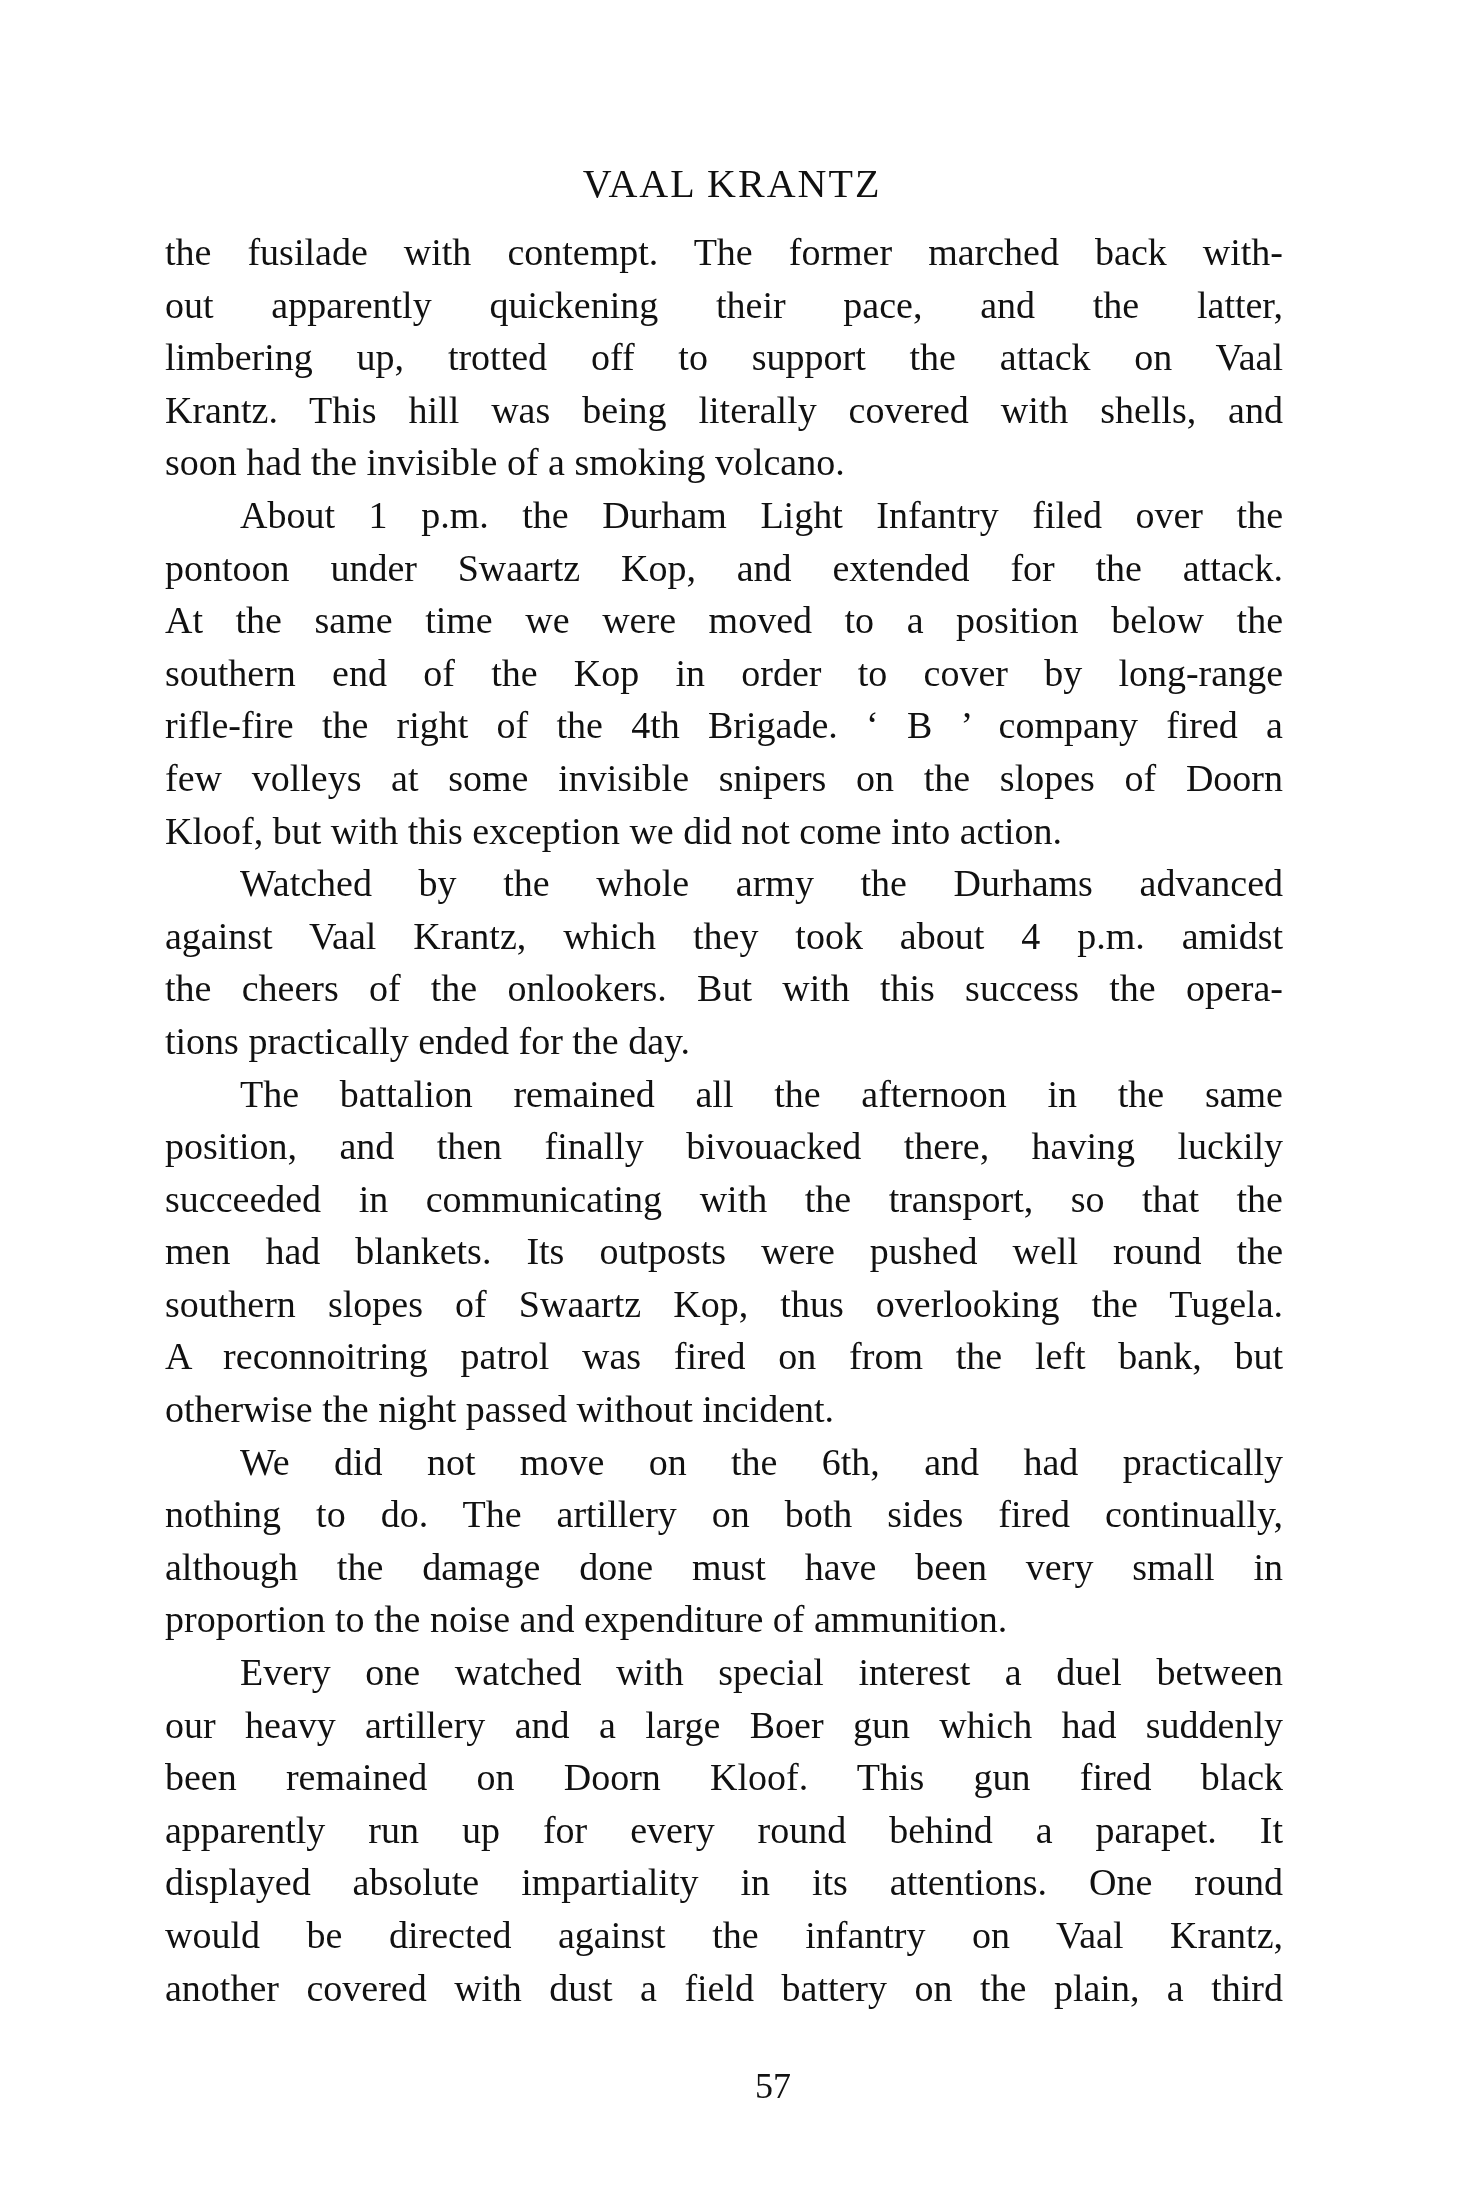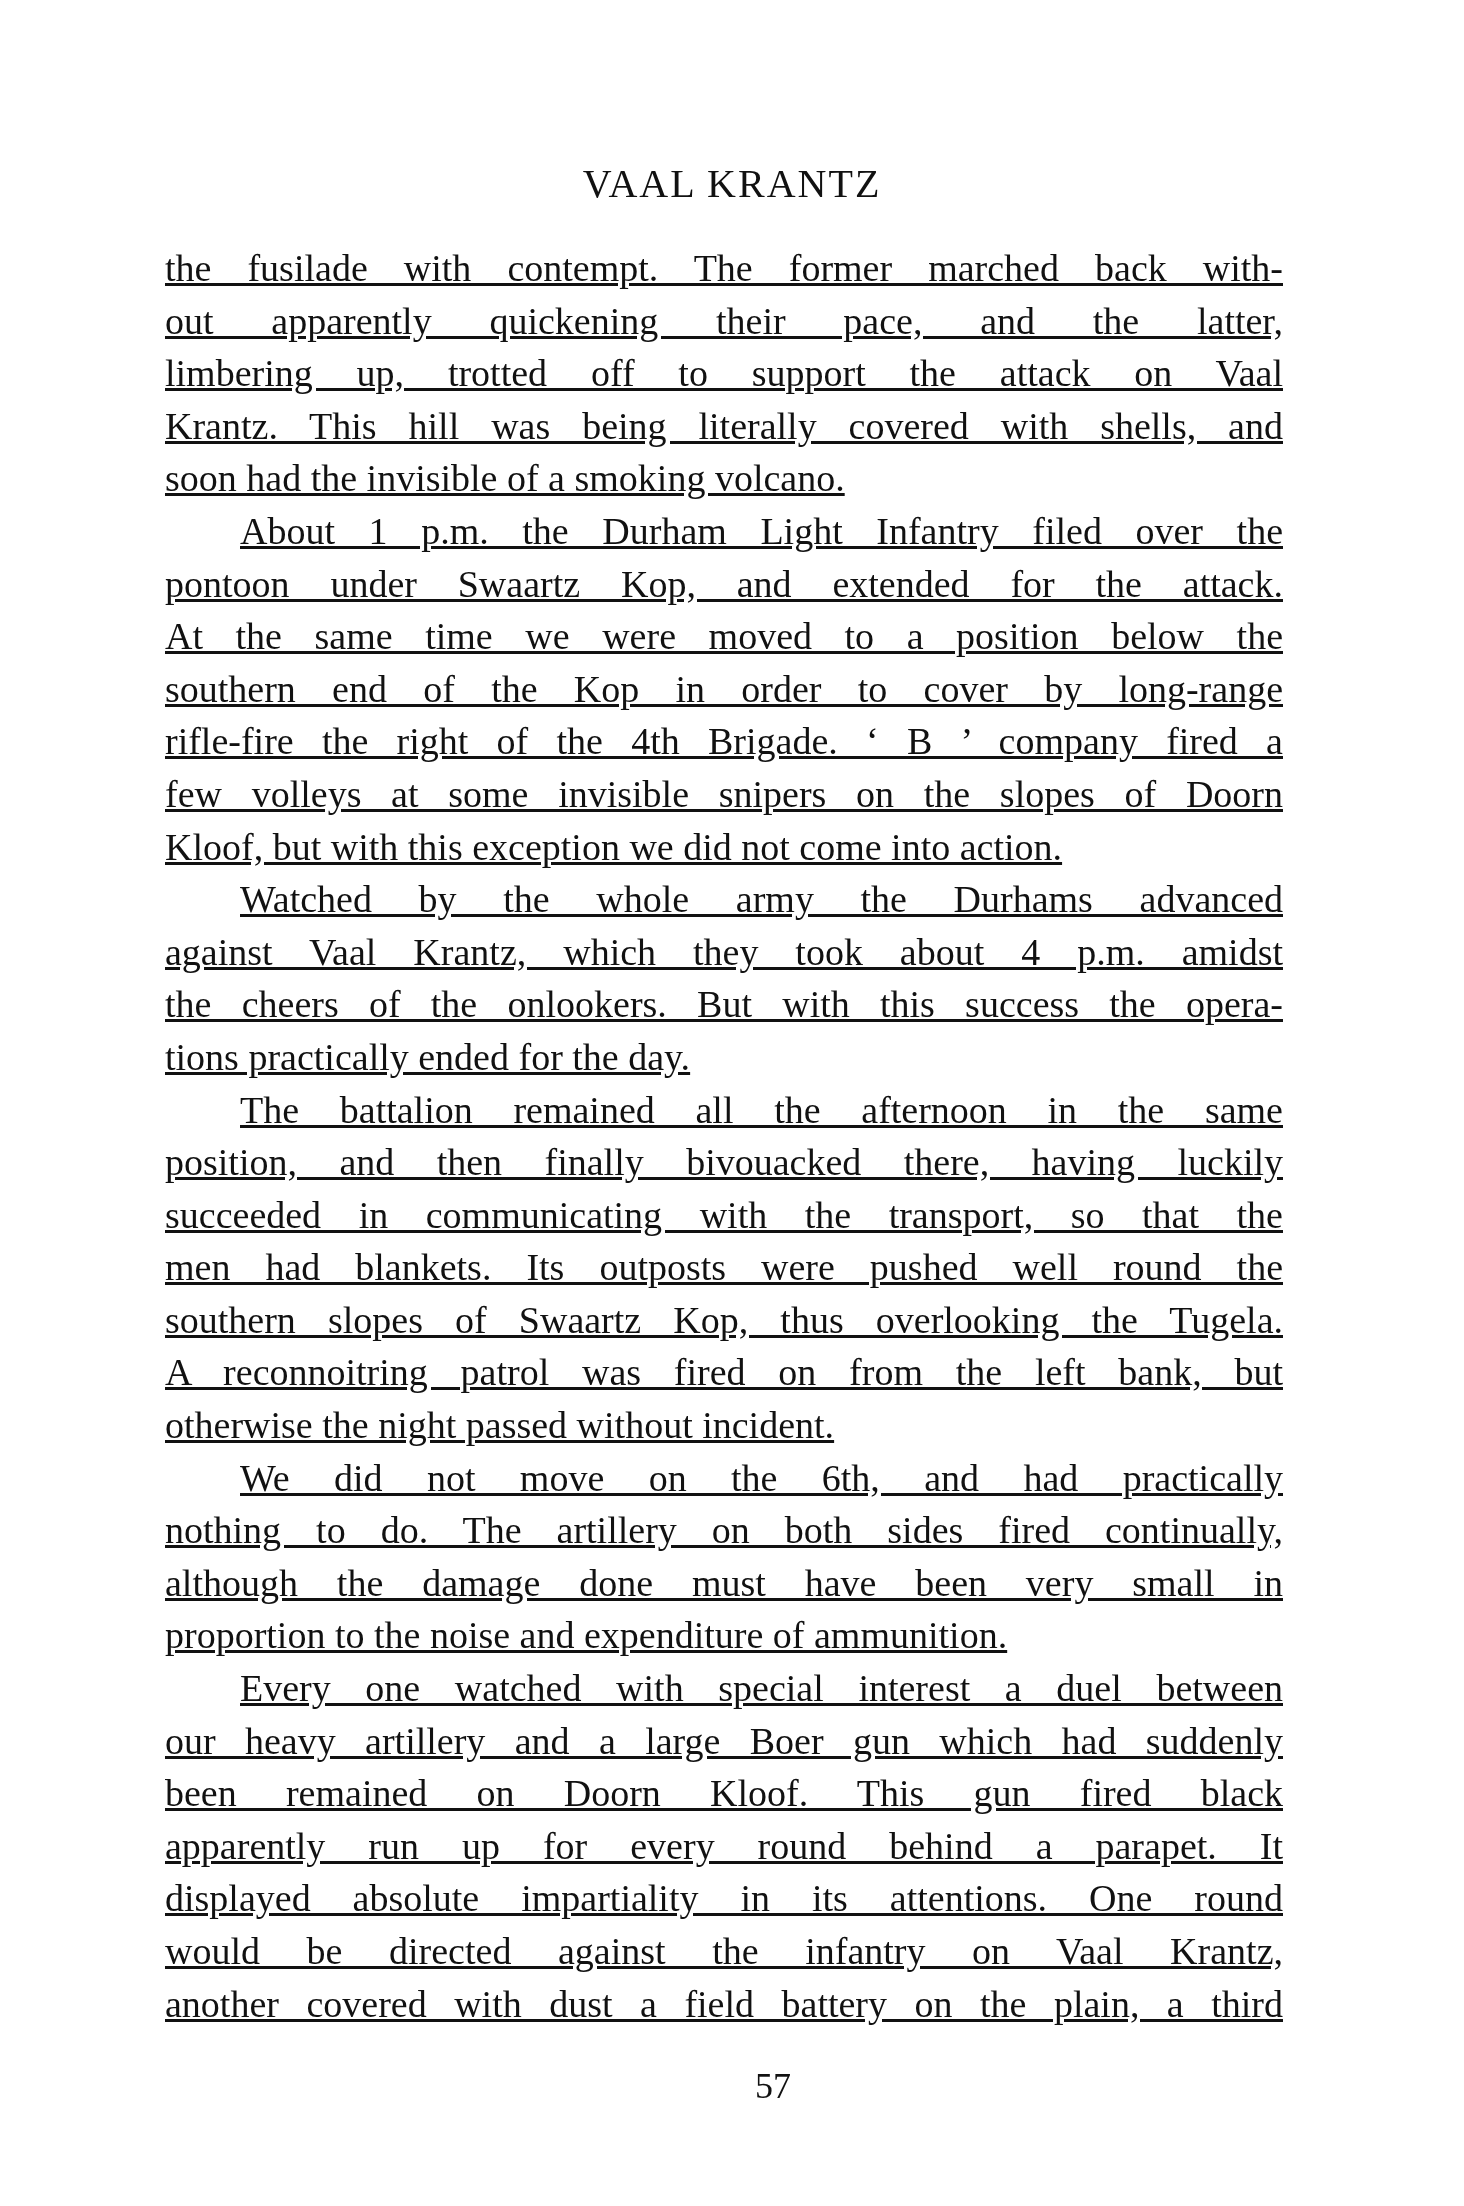--- a/index.html
+++ b/index.html
@@ -7,21 +7,21 @@
   .page {
     position: absolute; left: 0; top: 0; width: 1464px; height: 2206px;
     background: #ffffff; color: #111111;
     font-family: "Liberation Serif", "DejaVu Serif", serif;
   }
   .running-head {
     position: absolute; left: 0; width: 1464px; top: 158px;
     text-align: center; font-size: 40px; letter-spacing: 2px; line-height: 52px;
   }
   .body {
-    position: absolute; left: 165px; top: 242px; width: 1118px; text-decoration: underline;
+    position: absolute; left: 165px; top: 226px; width: 1118px;
   }
   .line {
     height: 52.6px; line-height: 52.6px; font-size: 38px;
     white-space: nowrap; text-align: justify; text-align-last: justify;
   }
   .line.last { text-align-last: left; }
   .line.indent { padding-left: 75px; }
   .folio {
     position: absolute; left: 0; width: 1464px; top: 2062px;
     text-align: center; font-size: 36px; line-height: 48px; padding-left: 41px;

